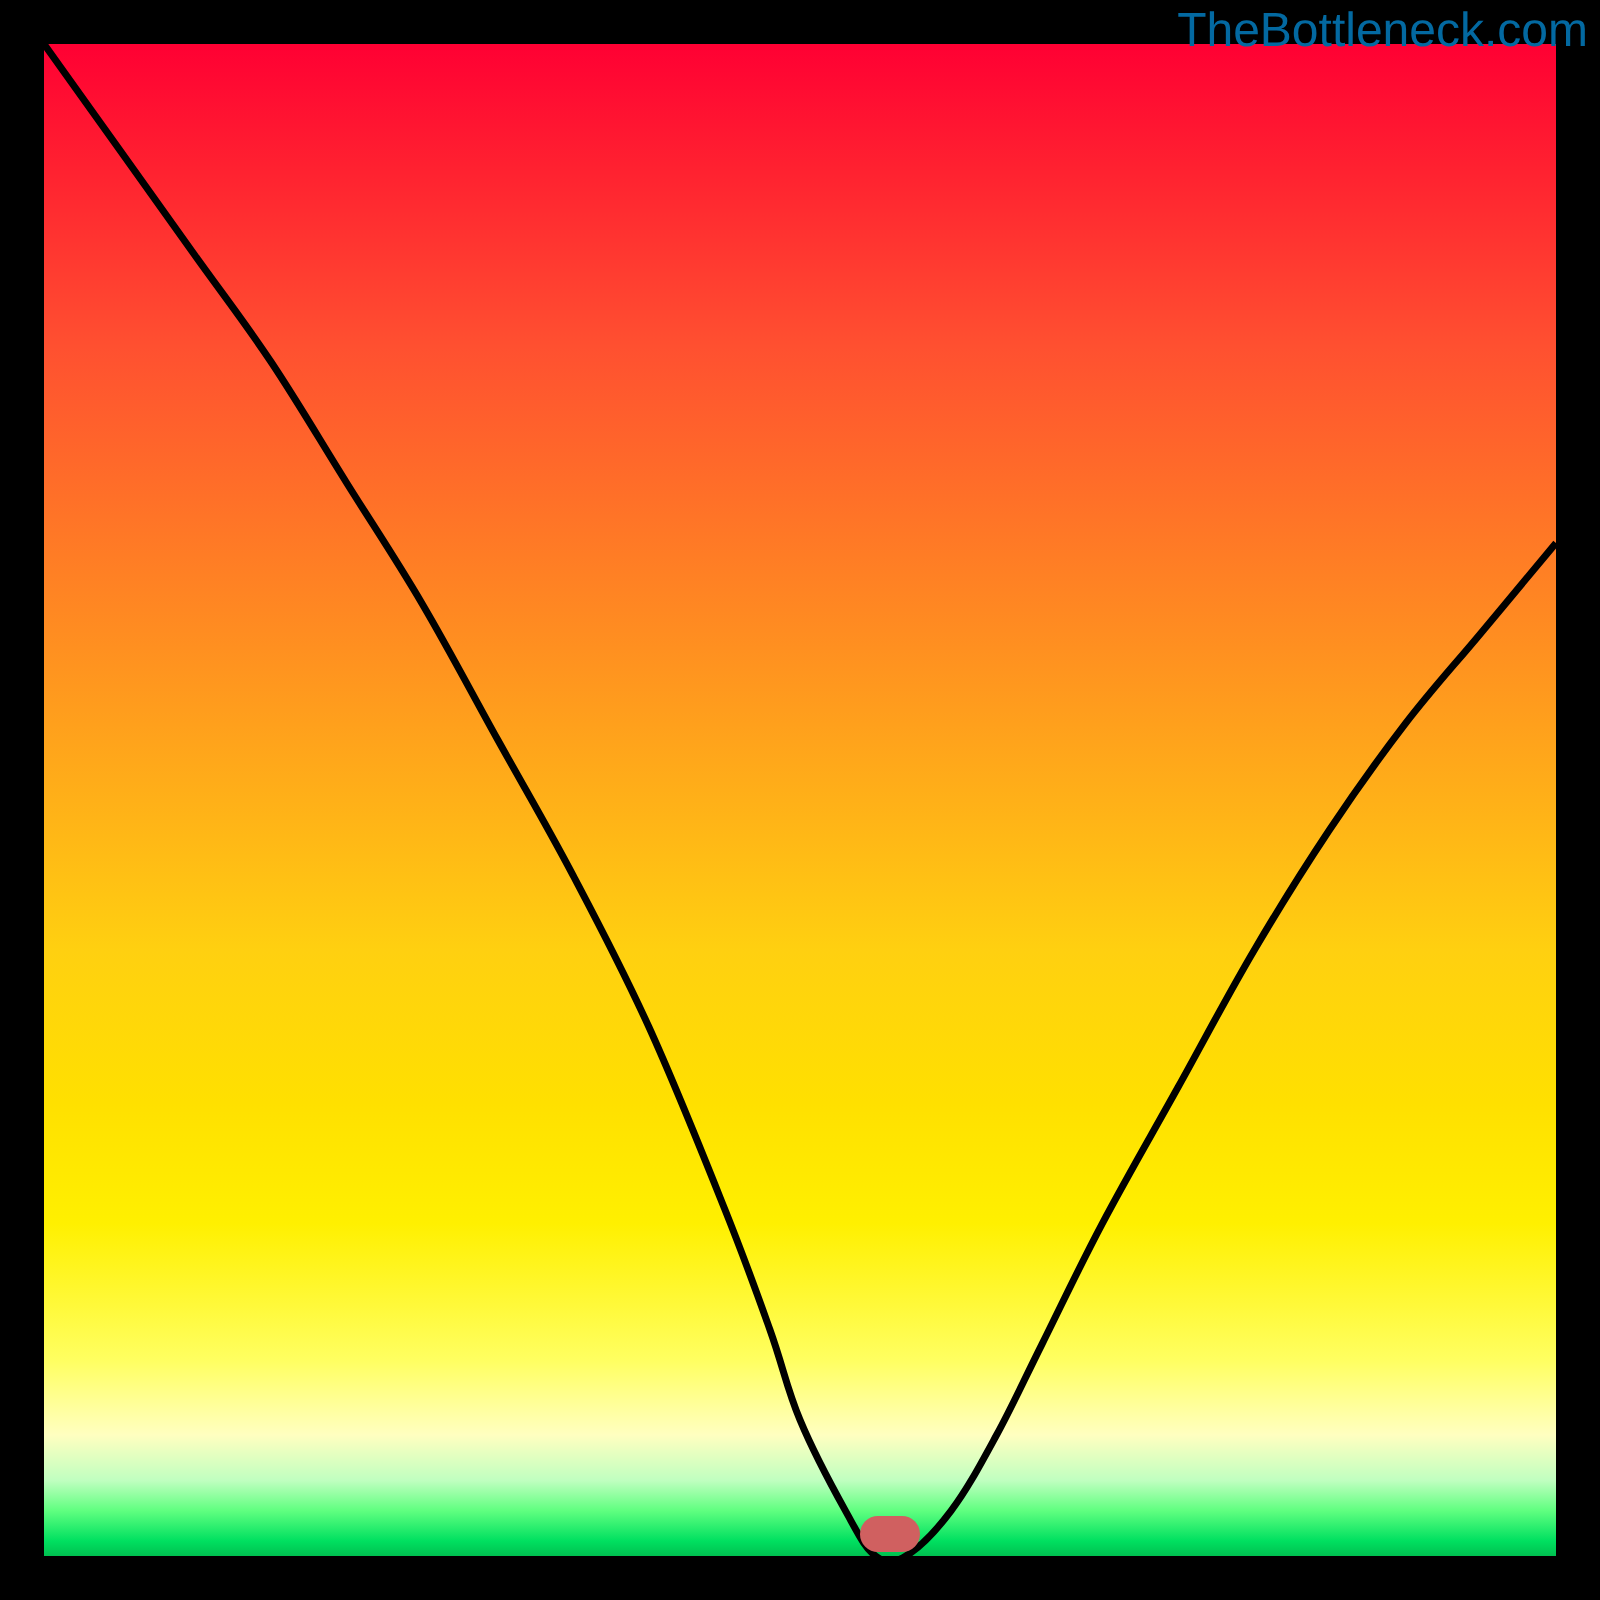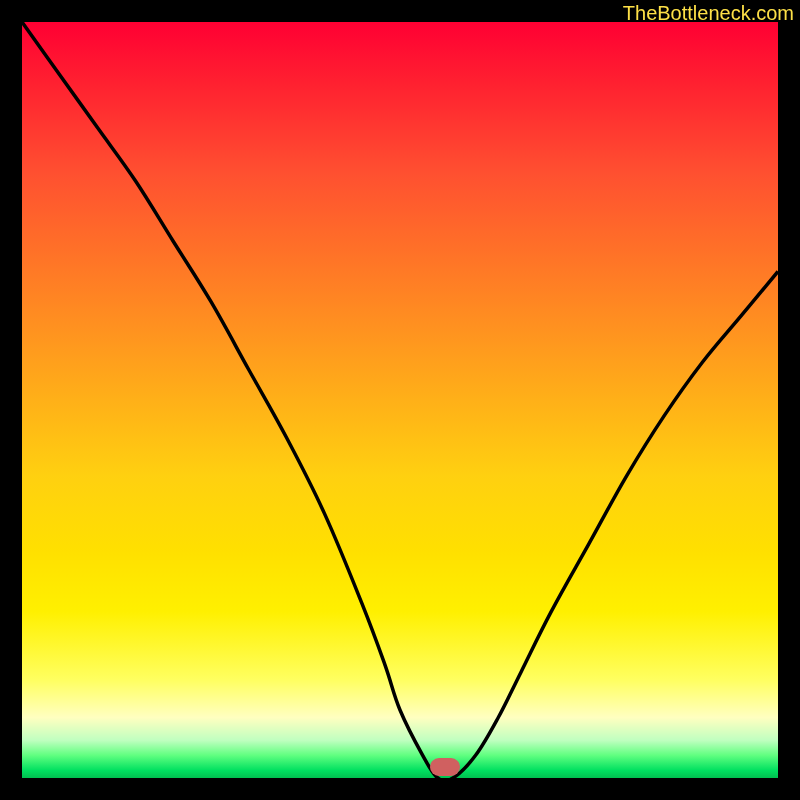--- a/index.html
+++ b/index.html
@@ -48,22 +48,22 @@
     position: absolute;
     left: 0;
     top: 0;
     width: 100%;
     height: 100%;
   }
   .watermark {
     position: absolute;
     top: 2px;
     right: 6px;
-    font-size: 20px;
-    color: #fde047;
+    font-size: 24px;
+    color: #0369a1;
     font-weight: normal;
     font-family: Arial, sans-serif;
     z-index: 10;
   }
   .marker {
     position: absolute;
     width: 30px;
     height: 18px;
     background: #d06060;
     border-radius: 9px;

